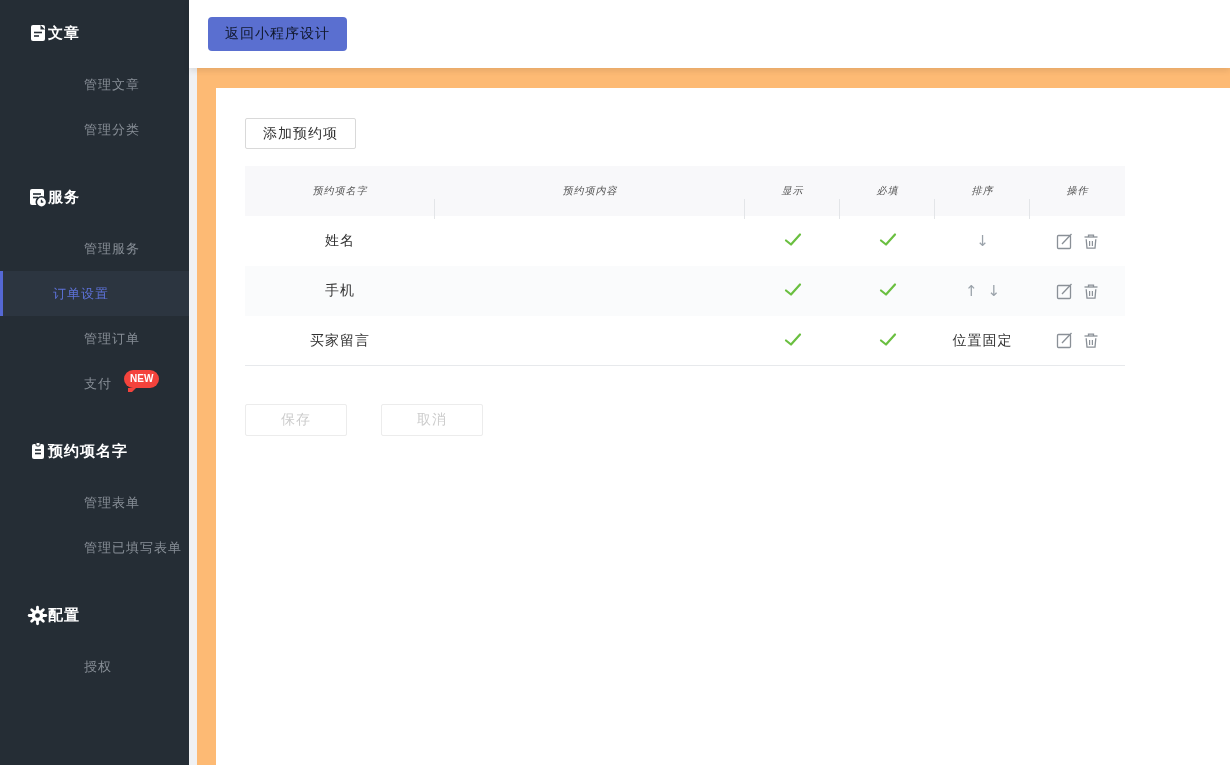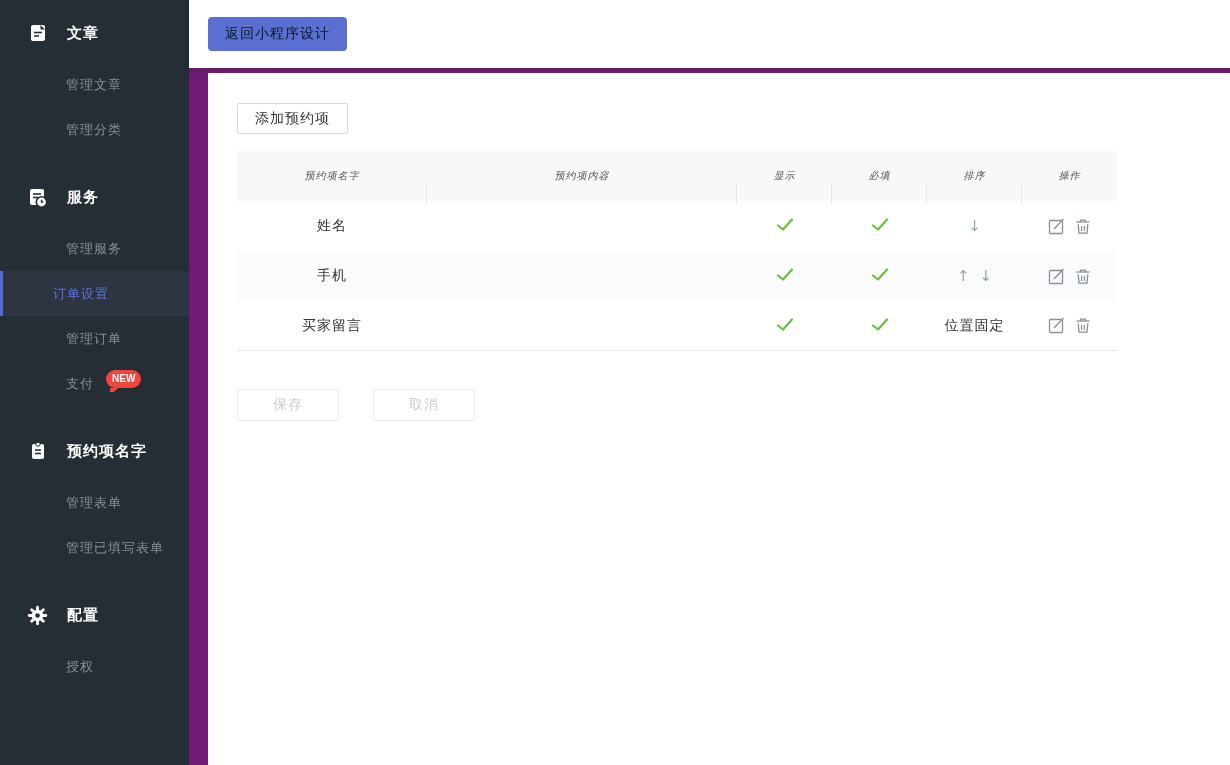--- a/index.html
+++ b/index.html
@@ -8,34 +8,34 @@
 
   .app { display:flex; width:1230px; height:765px; }
 
   
   .sidebar { width:189px; flex-shrink:0; background:#252d35; display:flex; flex-direction:column; }
   .brand { height:68px; background:#2e3a43; display:flex; align-items:center; padding-left:22px; flex-shrink:0; }
   .brand-title { color:#ffffff; font-size:17px; margin-left:13px; letter-spacing:2px; }
   .nav { padding-top:12px; flex:1; overflow:hidden; }
   .nav-section { margin-bottom:24px; }
   .section-head { height:42px; display:flex; align-items:center; padding-left:27px; cursor:pointer; }
-  .section-title { color:#ffffff; font-size:15px; font-weight:bold; margin-left:19px; letter-spacing:1px; }
+  .section-title { color:#ffffff; font-size:15px; font-weight:bold; letter-spacing:1px; }
   .section-icon { width:21px; height:21px; display:flex; align-items:center; justify-content:center; }
   .sub-items { margin-top:8px; }
-  .sub-item { height:45px; line-height:45px; padding-left:66px; font-size:13px; color:#878e96; cursor:pointer; letter-spacing:1px; }
+  .sub-item { height:45px; line-height:45px; padding-left:84px; font-size:13px; color:#878e96; cursor:pointer; letter-spacing:1px; }
   .sub-item.active { background:#2c3540; border-left:3px solid #5568d4; padding-left:50px; color:#5d72d8; }
   .badge-new { display:inline-block; position:relative; background:#f4433c; color:#fff; font-size:10px; font-weight:bold; line-height:1; padding:4px 6px; border-radius:9px; margin-left:12px; vertical-align:6px; letter-spacing:0; }
   .badge-new::after { content:""; position:absolute; left:4px; bottom:-4px; border:4px solid transparent; border-top-color:#f4433c; border-left-color:#f4433c; border-bottom:none; }
 
   
   .main { flex:1; min-width:0; display:flex; flex-direction:column; }
   .topbar { height:68px; background:#ffffff; flex-shrink:0; display:flex; align-items:center; padding-left:19px; box-shadow:0 3px 6px rgba(0,0,0,0.09); position:relative; z-index:3; }
   .btn-primary { background:#5a6fd0; color:#0f172a; border:none; border-radius:4px; height:34px; padding:0 17px; font-size:14px; cursor:pointer; letter-spacing:1px; }
 
-  .content { flex:1; background:#701a75; padding:5px 0 0 19px; overflow:hidden; }
+  .content { flex:1; background:#fdba74; padding:20px 0 0 19px; overflow:hidden;margin-left:8px; }
   .card { background:#ffffff; width:100%; height:100%; padding:30px 0 0 29px; }
 
   .btn-add { height:31px; padding:0 17px; background:#ffffff; border:1px solid #d9d9d9; border-radius:2px; font-size:14px; color:#333333; cursor:pointer; letter-spacing:1px; }
 
   
   .table { width:880px; margin-top:17px; }
   .thead { display:flex; height:50px; align-items:center; background:#f8f8fa; }
   .th { font-size:10px; color:#555555; text-align:center; position:relative; letter-spacing:1px;font-style:italic; }
   .th:not(:last-child)::after { content:""; position:absolute; right:0; top:15px; width:1px; height:20px; background:#e3e5e8; }
   .tr { display:flex; height:50px; align-items:center; font-size:14px; color:#333333; }

